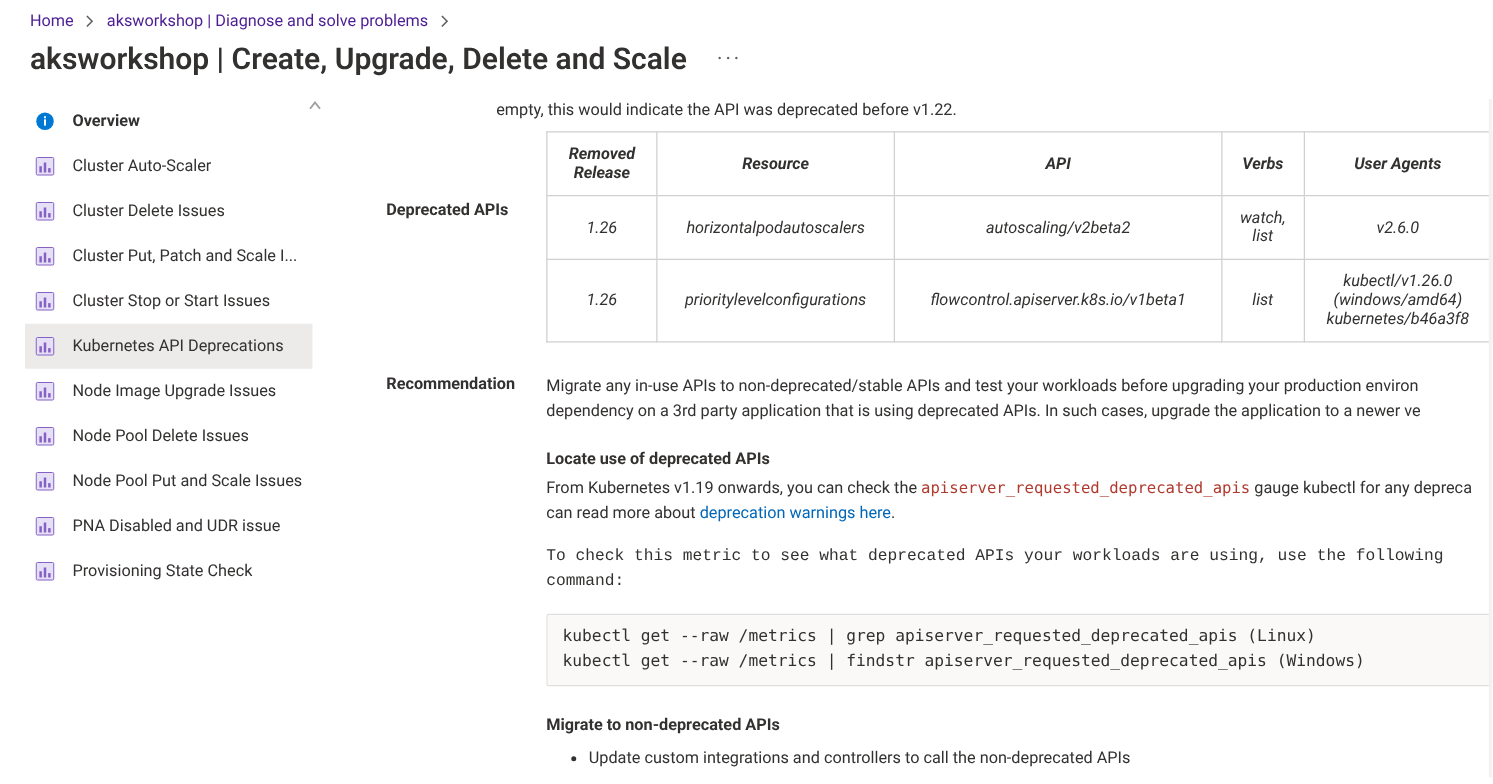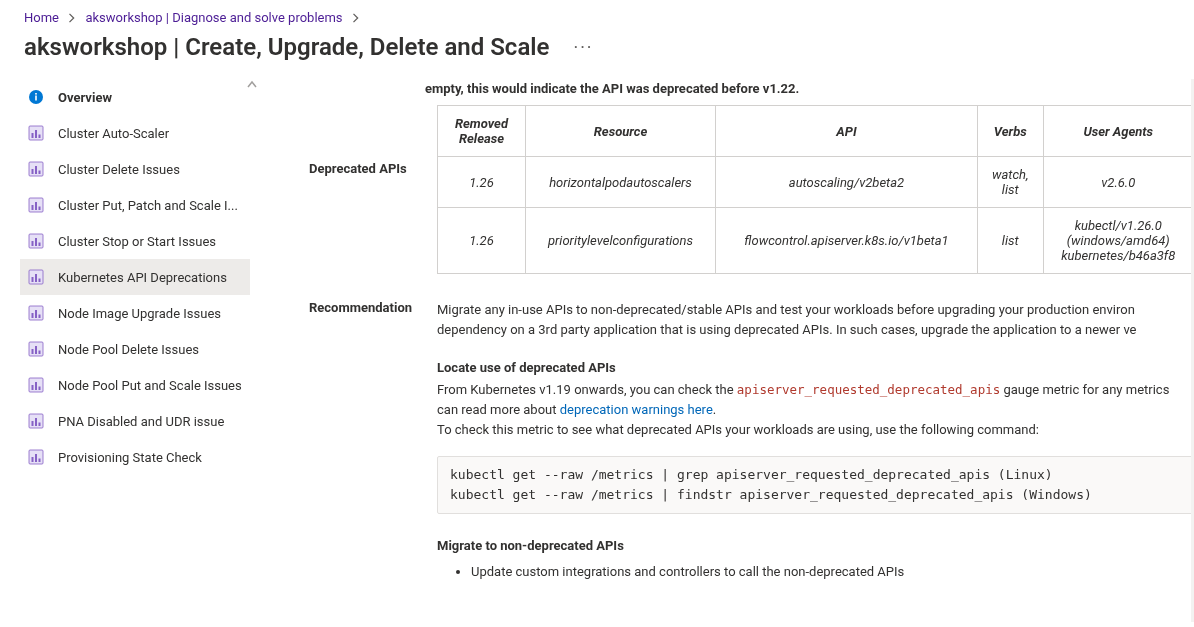--- a/index.html
+++ b/index.html
@@ -304,21 +304,21 @@
             <rect x="10.5" y="9.5" width="2" height="3.5" fill="#8661c5"></rect>
           </svg>
         </span>
       <span class="nav-label">Provisioning State Check</span>
     </div>
   </nav>
 
   <main class="main">
     <div class="narrow-scroll"></div>
     <div class="main-inner">
-      <div style="margin-left:116px;font-weight:bold;" class="paragraph">empty, this would indicate the API was deprecated before v1.22.</div>
+      <div style="margin-left:88px;" class="paragraph">empty, this would indicate the API was deprecated before v1.22.</div>
 
       <div class="first-row-wrap">
         <div class="section-label">Deprecated APIs</div>
         <table class="deprecated">
           <thead>
             <tr>
               <th class="col-rel">Removed Release</th>
               <th class="col-res">Resource</th>
               <th class="col-api">API</th>
               <th class="col-verbs">Verbs</th>
@@ -345,27 +345,27 @@
       </div>
 
       <div class="reco-wrap">
         <div class="section-label">Recommendation</div>
         <div class="reco-body">
           <div style="white-space:nowrap;">Migrate any in-use APIs to non-deprecated/stable APIs and test your workloads before upgrading your production environ</div>
           <div style="white-space:nowrap;">dependency on a 3rd party application that is using deprecated APIs. In such cases, upgrade the application to a newer ve</div>
 
           <div class="sub-heading">Locate use of deprecated APIs</div>
           <div style="white-space:nowrap;">
-            <span>From Kubernetes v1.19 onwards, you can check the </span><span class="code-inline">apiserver_requested_deprecated_apis</span><span> gauge metric for any metrics</span>
+            <span>From Kubernetes v1.19 onwards, you can check the </span><span class="code-inline">apiserver_requested_deprecated_apis</span><span> gauge kubectl for any depreca</span>
           </div>
           <div>
             <span>can read more about </span><a href="#">deprecation warnings here</a><span>.</span>
           </div>
 
-          <div style="">To check this metric to see what deprecated APIs your workloads are using, use the following command:</div>
+          <div style="margin-top:14px;font-family:Liberation Mono, monospace;">To check this metric to see what deprecated APIs your workloads are using, use the following command:</div>
 
           <div class="code-block">
             <div>kubectl get --raw /metrics | grep apiserver_requested_deprecated_apis (Linux)</div>
             <div>kubectl get --raw /metrics | findstr apiserver_requested_deprecated_apis (Windows)</div>
           </div>
 
           <div class="sub-heading" style="margin-top:22px;">Migrate to non-deprecated APIs</div>
           <ul class="bullet-list">
             <li>Update custom integrations and controllers to call the non-deprecated APIs</li>
           </ul>

